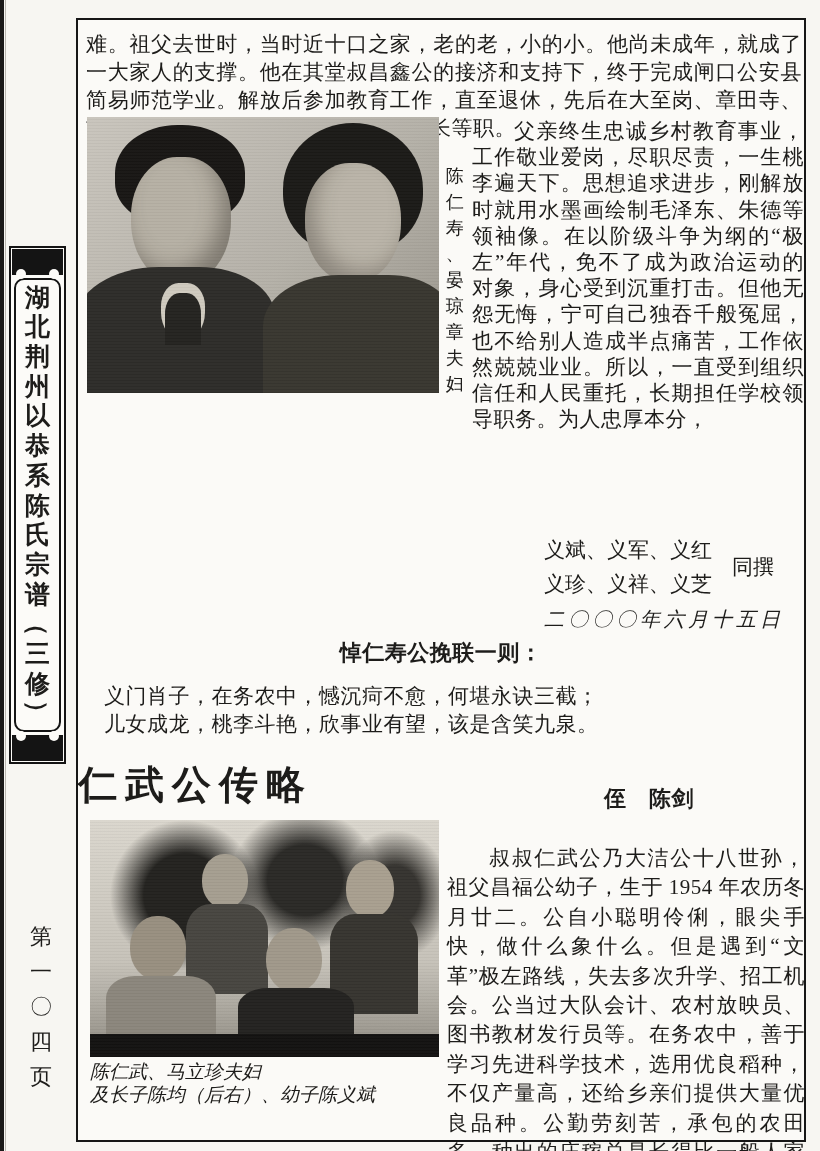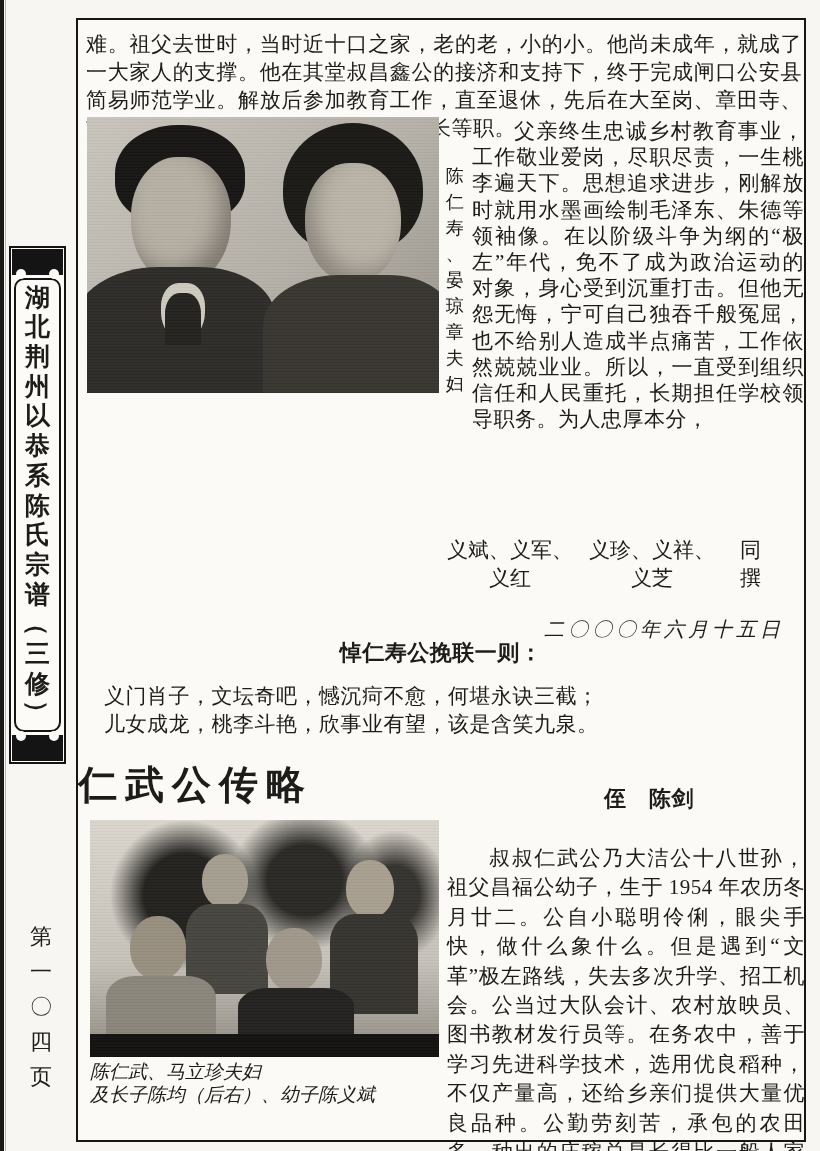--- a/index.html
+++ b/index.html
@@ -32,22 +32,22 @@
   .kai  { font-family:"DejaVu Serif","Liberation Serif",serif; font-style:italic; }
 
   .para-top { left:8px; top:10px; width:716px; font-size:21px; line-height:28px; }
   .rightcol1 { left:394px; top:98px; width:332px; font-size:21px; line-height:26.2px; text-indent:2em; }
   .vcaption { left:364px; top:144px; width:26px; display:flex; flex-direction:column; align-items:center; font-size:18px; gap:2px; }
   .midblock { left:8px; top:388px; width:718px; font-size:21px; line-height:26.5px; }
   .para-mother { text-indent:2em; }
 
   .sig { position:absolute; left:364px; top:516px; width:360px; }
   .sig-row { display:flex; justify-content:flex-end; align-items:center; gap:20px; padding-right:28px; font-size:21px; }
-  .sig-names { display:flex; flex-direction:row; gap:6px; text-align:center; }
-  .sig-date { text-align:right; padding-right:18px; margin-top:24px; font-size:20px; letter-spacing:4px; }
+  .sig-names { display:flex; flex-direction:column; gap:6px; text-align:center; }
+  .sig-date { text-align:right; padding-right:18px; margin-top:8px; font-size:20px; letter-spacing:4px; }
 
   .elegy-title { left:0; top:618px; width:726px; text-align:center; font-weight:bold; font-size:22px; }
   .elegy-line1 { left:26px; top:662px; width:700px; font-size:21px; text-align:left; }
   .elegy-line2 { left:26px; top:690px; width:700px; font-size:21px; text-align:left; }
 
   .bio2-title { left:0; top:738px; width:726px; text-align:left; font-size:39px; font-weight:bold; letter-spacing:8px; }
   .bio2-author { left:0; top:764px; width:708px; text-align:right; padding-right:92px; font-size:22px; font-weight:bold; }
   .rightcol2 { left:369px; top:824px; width:358px; font-size:21px; line-height:29.4px; text-indent:2em; }
 
   
@@ -135,21 +135,21 @@
         <div class="sig-names">
           <div>义斌、义军、义红</div>
           <div>义珍、义祥、义芝</div>
         </div>
         <div>同撰</div>
       </div>
       <div class="sig-date kai">二〇〇〇年六月十五日</div>
     </div>
 
     <div class="tblock hei elegy-title">悼仁寿公挽联一则：</div>
-    <div class="tblock hei elegy-line1">义门肖子，文坛奇吧，憾沉疴不愈，何堪永诀三截；</div>
+    <div class="tblock hei elegy-line1">义门肖子，在务农中，憾沉疴不愈，何堪永诀三截；</div>
     <div class="tblock hei elegy-line2">儿女成龙，桃李斗艳，欣事业有望，该是含笑九泉。</div>
 
     <div class="tblock hei bio2-title">仁武公传略</div>
     <div class="tblock hei bio2-author">侄　陈剑</div>
     <div class="tblock song rightcol2">叔叔仁武公乃大洁公十八世孙，祖父昌福公幼子，生于 1954 年农历冬月廿二。公自小聪明伶俐，眼尖手快，做什么象什么。但是遇到“文革”极左路线，失去多次升学、招工机会。公当过大队会计、农村放映员、图书教材发行员等。在务农中，善于学习先进科学技术，选用优良稻种，不仅产量高，还给乡亲们提供大量优良品种。公勤劳刻苦，承包的农田多，种出的庄稼总是长得比一般人家好，公从心底里</div>
 
     <div class="photo photo2">
       <div class="shape" style="left:20px;top:0;width:150px;height:150px;background:radial-gradient(closest-side,#23221f 55%,rgba(35,34,31,0) 100%);"></div>
       <div class="shape" style="left:140px;top:-10px;width:150px;height:140px;background:radial-gradient(closest-side,#2a2926 50%,rgba(42,41,38,0) 100%);"></div>
       <div class="shape" style="left:250px;top:10px;width:110px;height:130px;background:radial-gradient(closest-side,#35332f 45%,rgba(53,51,47,0) 100%);"></div>

